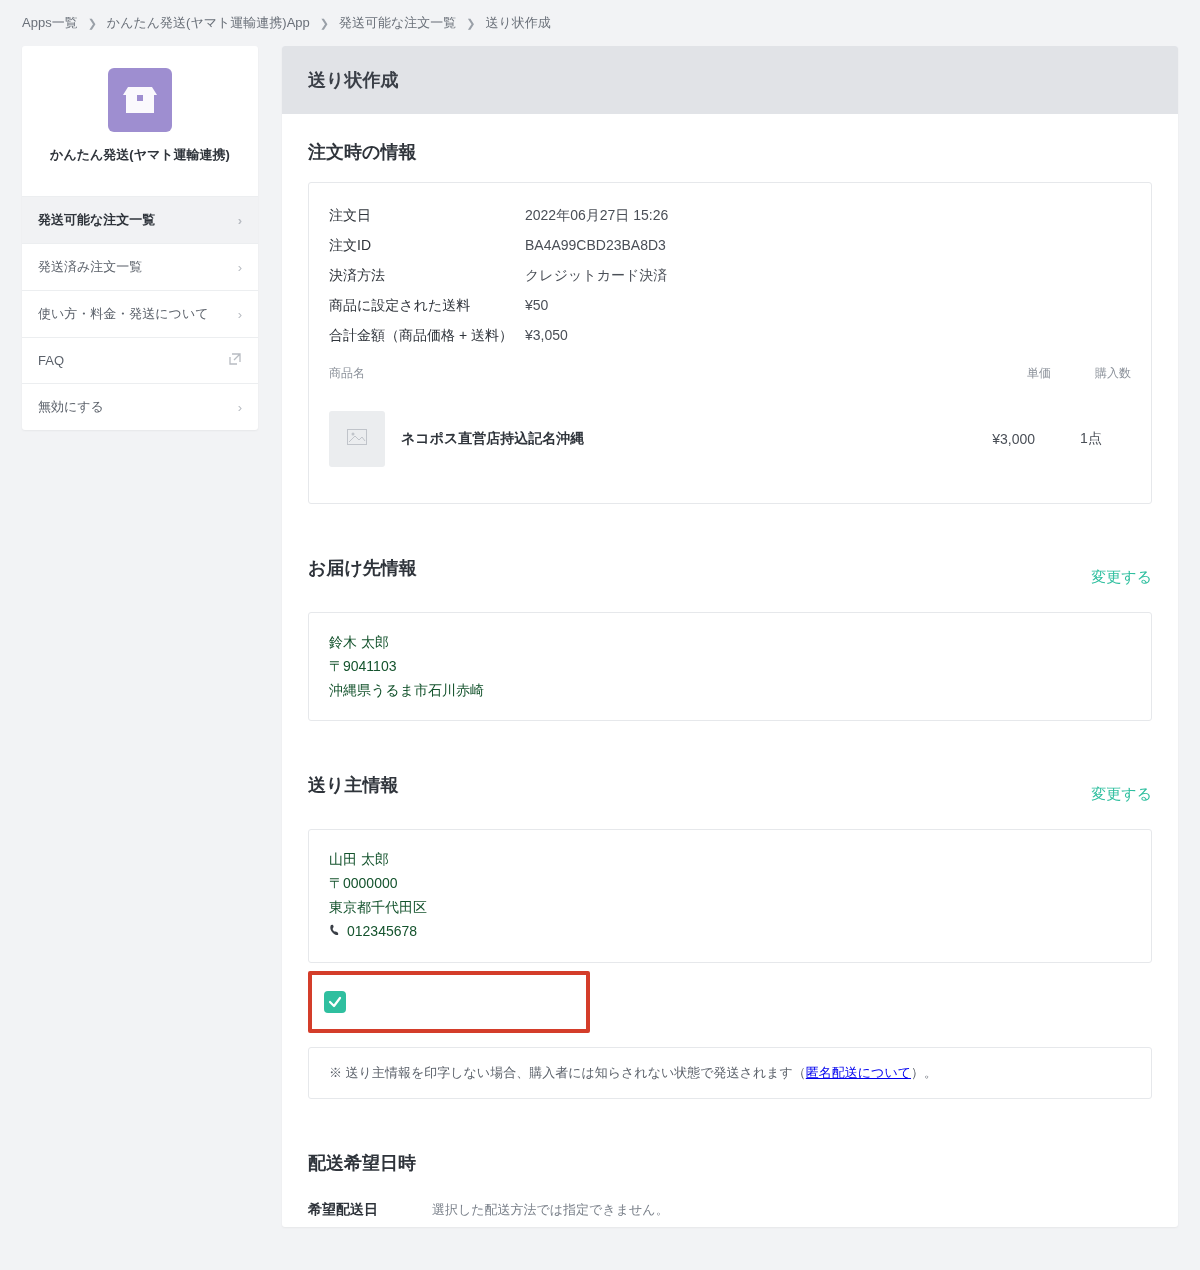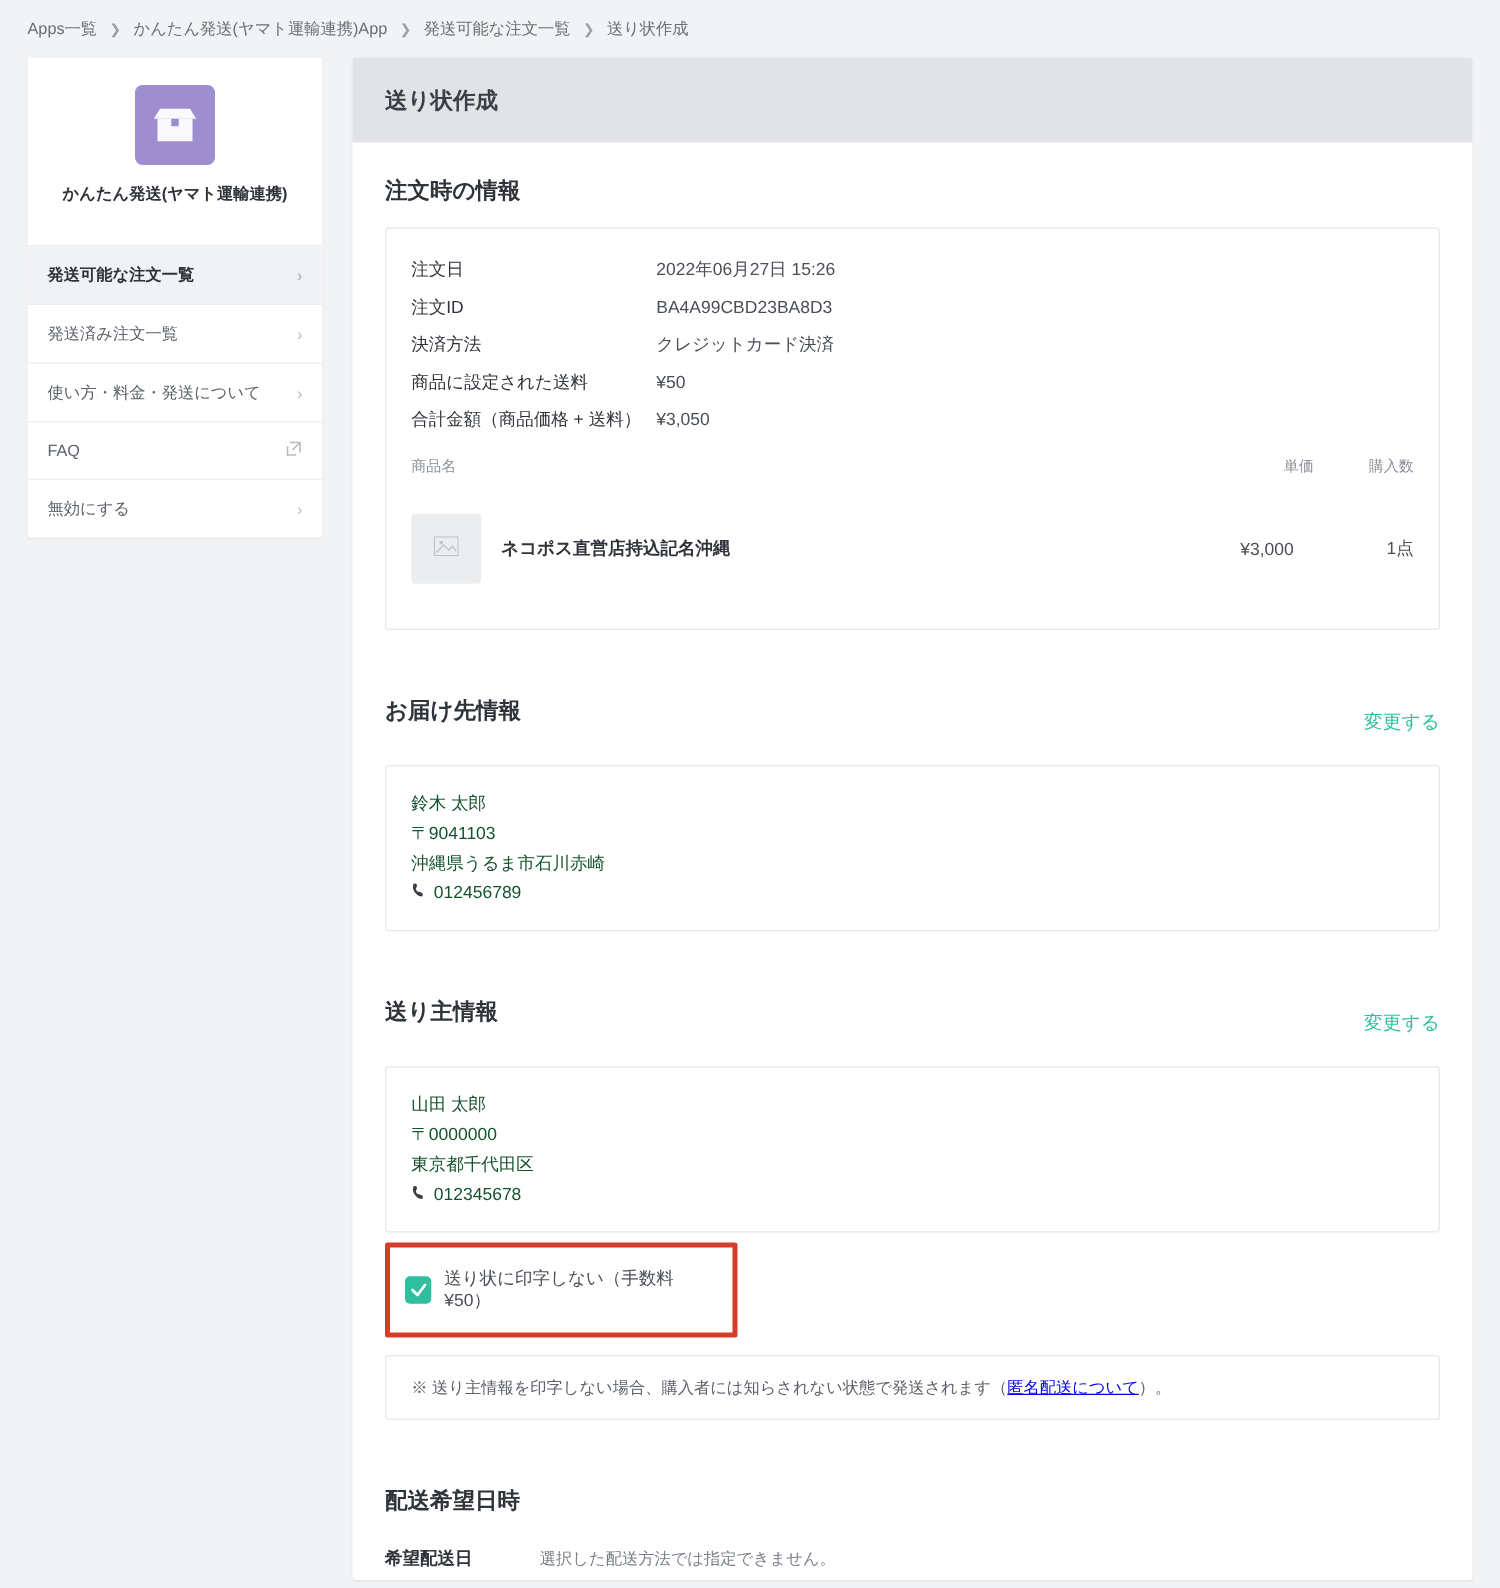--- a/index.html
+++ b/index.html
@@ -133,21 +133,21 @@
     background: #ebedef;
     border-radius: 3px;
     display: flex;
     align-items: center;
     justify-content: center;
     color: #c0c4ca;
     font-size: 18px;
   }
   .prod-name { flex: 1; font-weight: 700; color: #2f343b; font-size: 14px; }
   .prod-price { width: 80px; text-align: right; color: #4a4f57; }
-  .prod-qty { width: 80px; text-align: right; color: #4a4f57; }
+  .prod-qty { width: 80px; text-align: center; color: #4a4f57; }
   .addr-line { line-height: 1.7; color: #14532d; font-size: 14px; }
   .phone-line { display: flex; align-items: center; gap: 6px; }
   .checkbox-row {
     display: flex;
     align-items: center;
     gap: 10px;
     padding: 10px 4px;
     margin-top: 8px;
   }
   .cb {
@@ -288,28 +288,20 @@
 
     <div class="section">
       <div class="section-head">
         <h2>お届け先情報</h2>
         <a href="#" class="change-link">変更する</a>
       </div>
       <div class="info-card">
         <div class="addr-line">鈴木 太郎</div>
         <div class="addr-line">〒9041103</div>
         <div class="addr-line">沖縄県うるま市石川赤崎</div>
-        <div class="addr-line phone-line">
-          <span>
-            <svg width="12" height="12" viewBox="0 0 12 12">
-                <path d="M2 1 C2 1 4 0 4.5 2 C5 4 3 4 4 6 C5 8 6 7 8 8 C10 9 9 11 9 11 C9 11 6 12 3 8 C0 4 2 1 2 1 Z" fill="#3a3f47"></path>
-              </svg>
-          </span>
-          <span>012456789</span>
-        </div>
       </div>
     </div>
 
     <div class="section">
       <div class="section-head">
         <h2>送り主情報</h2>
         <a href="#" class="change-link">変更する</a>
       </div>
       <div class="info-card">
         <div class="addr-line">山田 太郎</div>
@@ -325,21 +317,20 @@
         </div>
       </div>
 
       <div class="highlight-box">
         <div class="checkbox-row">
           <div class="cb">
             <svg width="14" height="14" viewBox="0 0 14 14">
                 <path d="M2 7 L6 11 L12 3" stroke="#fff" stroke-width="2.2" fill="none" stroke-linecap="round" stroke-linejoin="round"></path>
               </svg>
           </div>
-          <span>送り状に印字しない（手数料 ¥50）</span>
         </div>
       </div>
 
       <div class="note-card">
         <span>※ 送り主情報を印字しない場合、購入者には知らされない状態で発送されます（</span><a href="#" class="u">匿名配送について</a><span>）。</span>
       </div>
     </div>
 
     <div class="section" style="padding-bottom:8px;">
       <h2>配送希望日時</h2>

